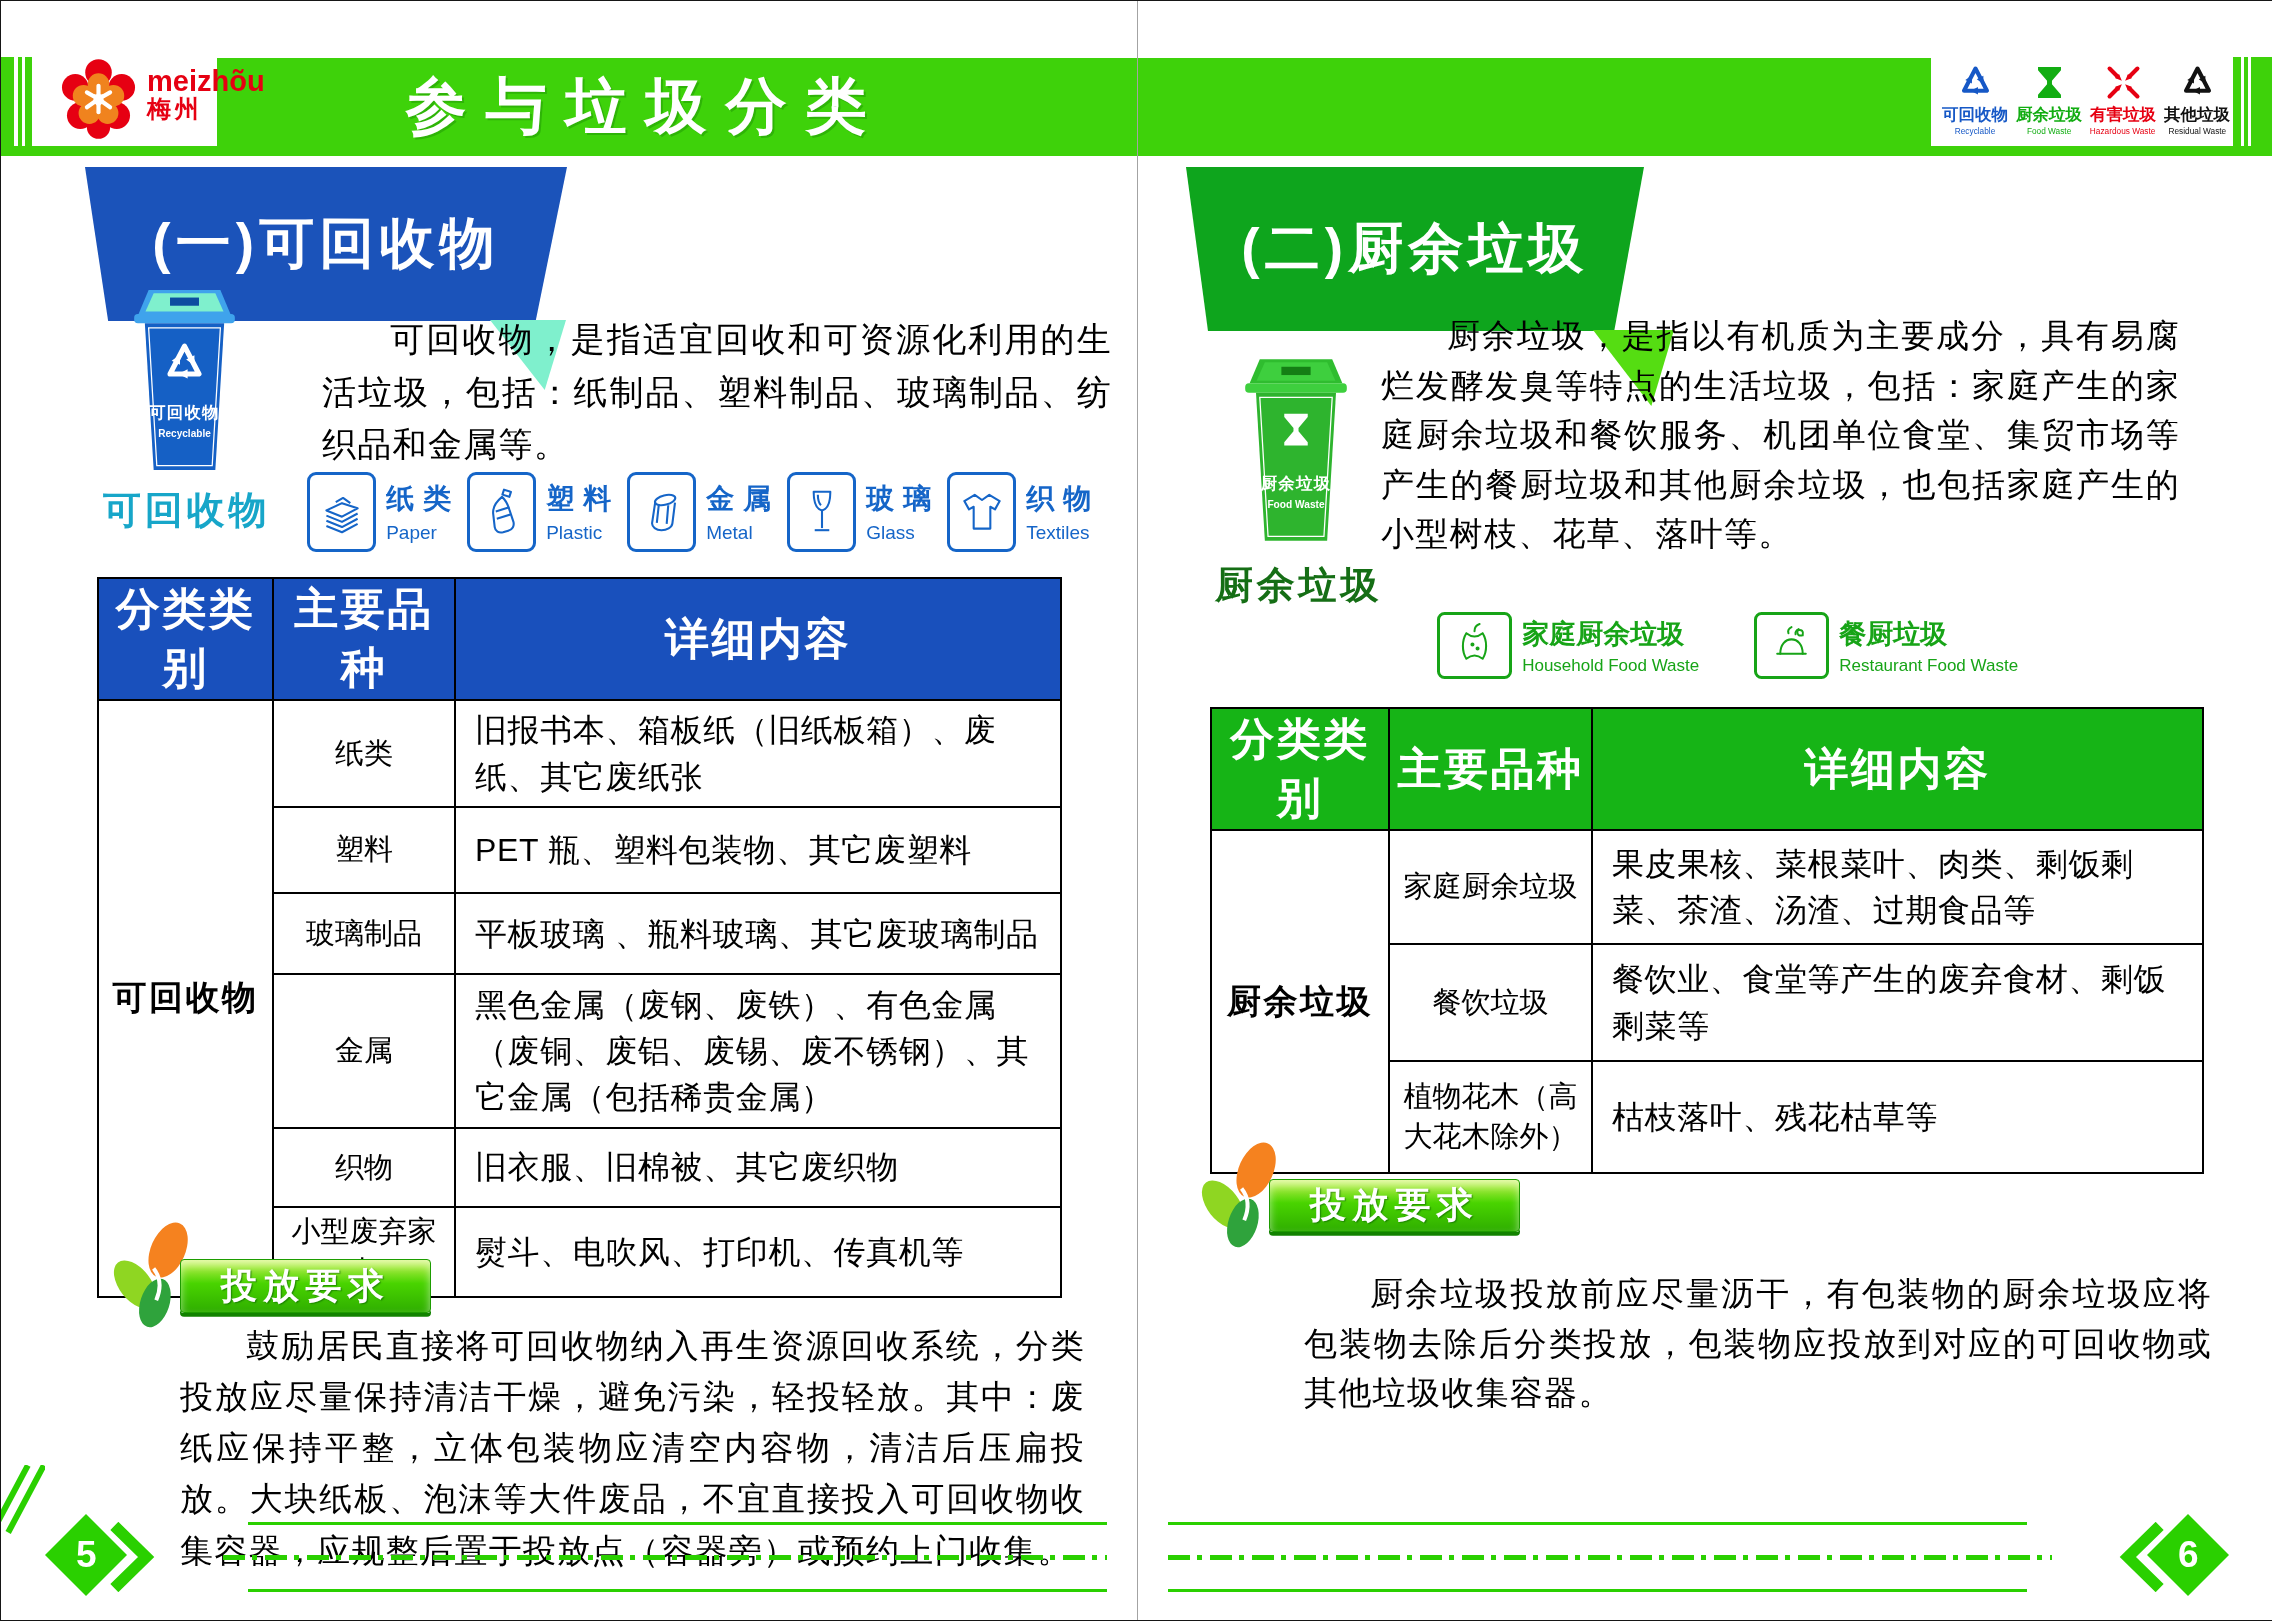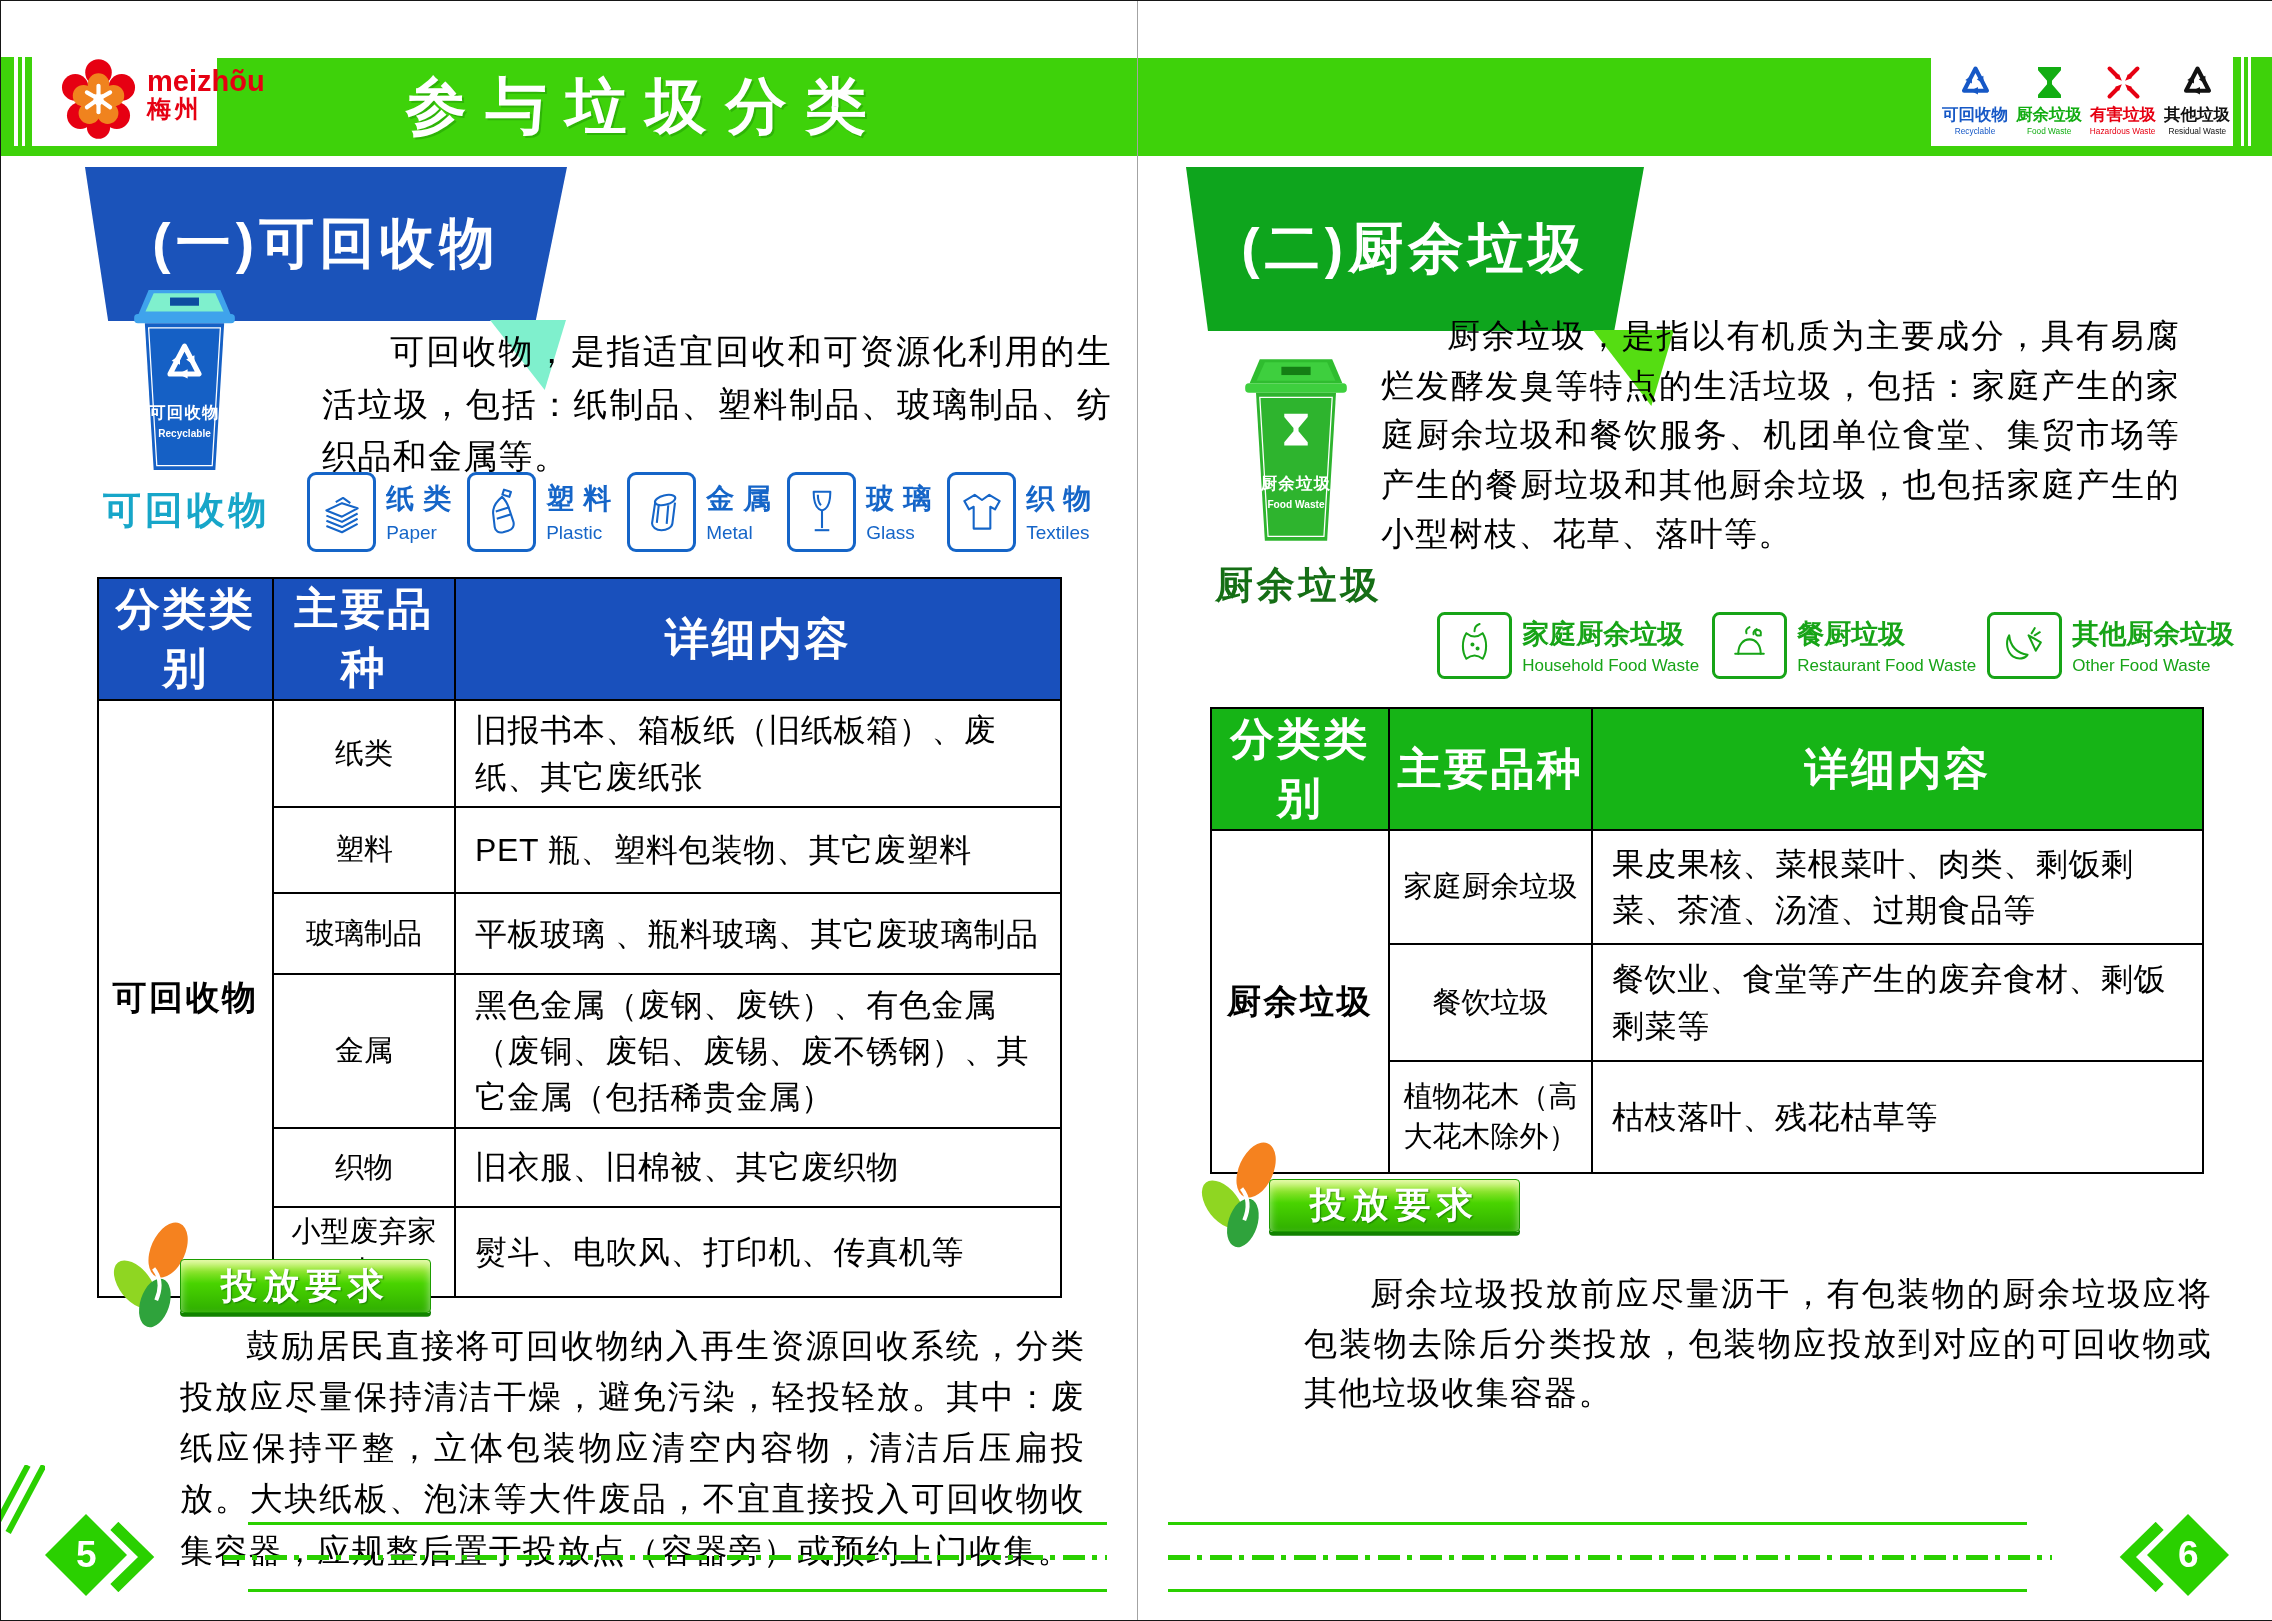--- a/index.html
+++ b/index.html
@@ -42,21 +42,21 @@
   .bin-blue .band{fill:#3fa3ec;} .bin-blue .body{fill:#1560c5;}
   .bin-green .lid-edge{fill:#2fbd2f;} .bin-green .lid-top{fill:#3ecf3e;} .bin-green .slot{fill:#157f15;}
   .bin-green .band{fill:#3ecf3e;} .bin-green .body{fill:#2eb42e;}
   .bin text{fill:#fff;font-family:"Liberation Sans",sans-serif;font-weight:bold;text-anchor:middle;}
   .bin-cap{position:absolute;text-align:center;font-weight:bold;letter-spacing:3.8px;font-size:38px;white-space:nowrap;}
   .cap-cyan{color:#17a6c9;} .cap-dgreen{color:#156e15;}
 
   
   .para{position:absolute;color:#000;text-align:justify;text-justify:inter-character;
         word-break:break-all;letter-spacing:1.3px;}
-  .intro-l{font-size:34px;line-height:1.55;text-indent:2em;margin-top:12px;}
+  .intro-l{font-size:34px;line-height:1.55;text-indent:2em;}
   .intro-r{font-size:33px;line-height:1.5;text-indent:2em;}
 
   
   .mats{position:absolute;display:flex;}
   .mat{display:flex;align-items:center;}
   .mat .box{border-style:solid;border-radius:9px;display:flex;align-items:center;justify-content:center;}
   .mats-l .mat{width:160px;}
   .mats-l .box{width:63px;height:74px;border-width:3.2px;border-color:#1565c8;}
   .mats-l .box svg{width:52px;height:61px;}
   .mats-l .lbl{margin-left:10.2px;color:#1565c8;}
@@ -408,33 +408,20 @@
             <path d="M28 66 c0 -18 10 -28 22 -28 s22 10 22 28"></path>
         <path d="M44 26 c-2 -6 2 -10 6 -12 M58 28 c-1 -5 2 -8 6 -10"></path>
             <path d="M62 20 c8 -2 12 2 10 10 c-8 2 -12 -2 -10 -10 z"></path>
       </svg>
         </div>
       <div class="lbl">
           <span class="zh">餐厨垃圾</span>
           <span class="en">Restaurant Food Waste</span>
         </div>
     </div>
-    <div class="mat">
-      <div class="box">
-          <svg viewBox="0 0 100 100" fill="none" stroke="#17a417" stroke-width="4" stroke-linejoin="round" stroke-linecap="round">
-        <path d="M20 30 c2 22 16 36 36 38 c-4 8 -18 10 -28 4 c-12 -8 -16 -28 -8 -42 z"></path>
-        <path d="M58 30 l24 14 -10 16 z"></path>
-            <path d="M64 26 l6 -10 M70 30 l10 -6"></path>
-      </svg>
-        </div>
-      <div class="lbl">
-          <span class="zh">其他厨余垃圾</span>
-          <span class="en">Other Food Waste</span>
-        </div>
-    </div>
   </div>
 
   <table class="cls th-green" style="left:1209px;top:706px;width:992px;">
     <colgroup>
         <col style="width:178px">
         <col style="width:203px">
         <col style="width:611px">
       </colgroup>
     <tbody>
         <tr style="height:65px">

